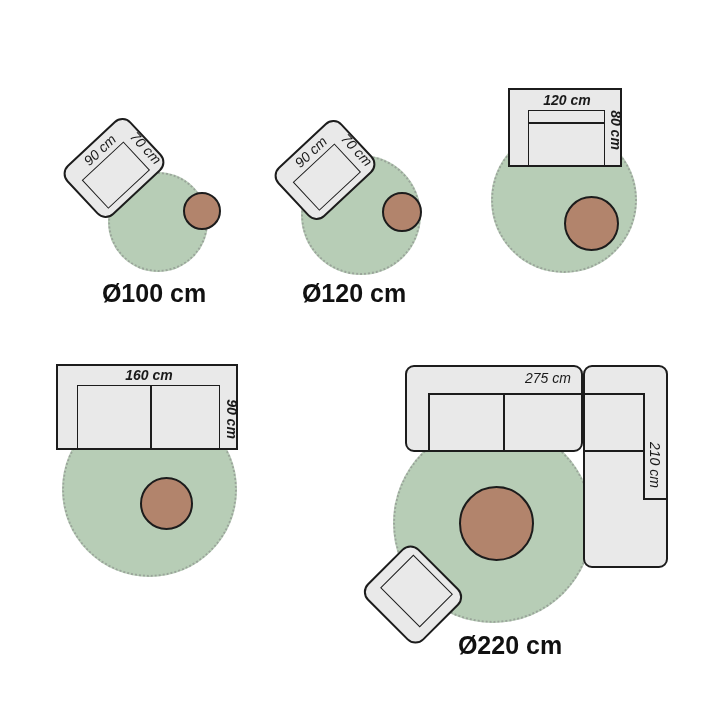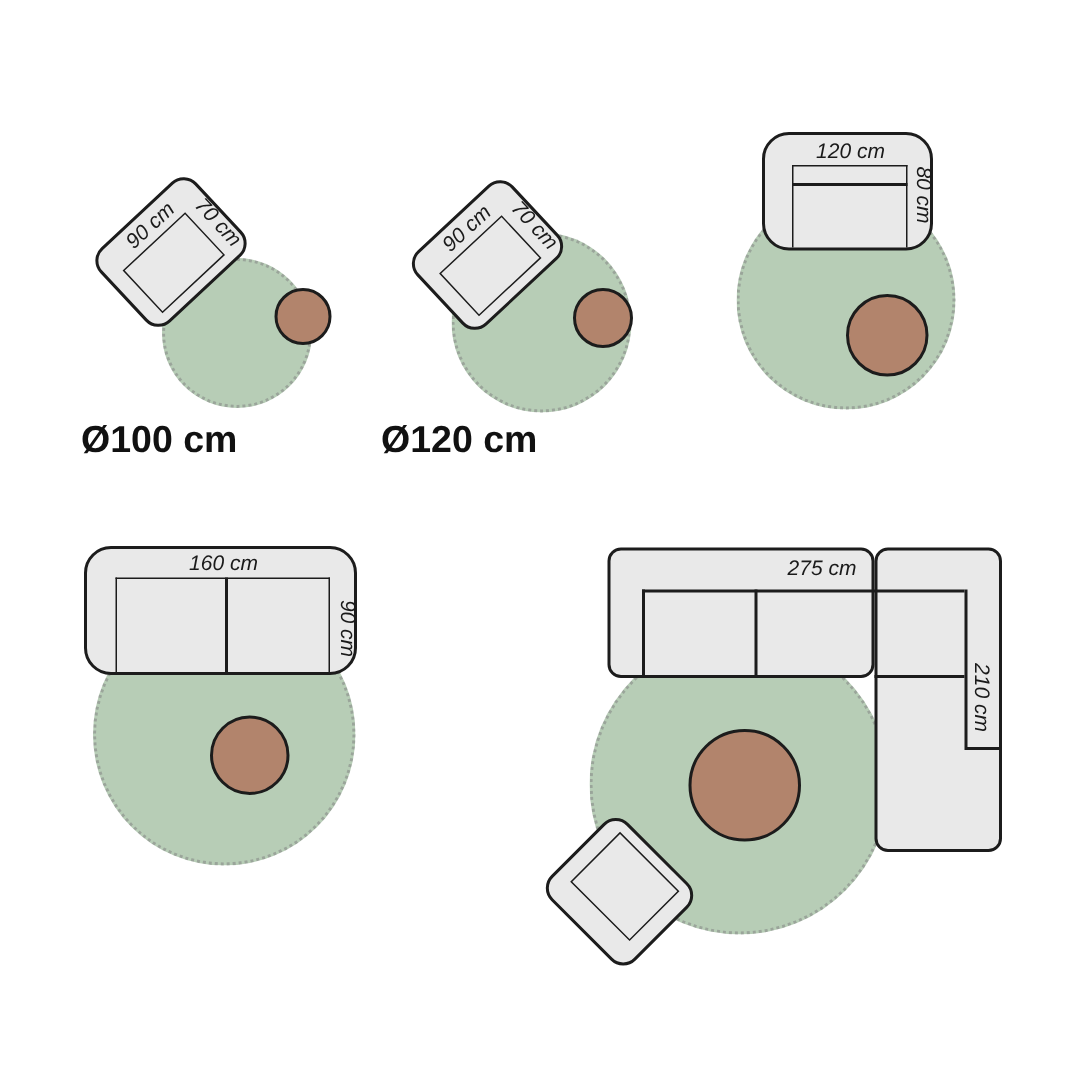--- a/index.html
+++ b/index.html
@@ -18,36 +18,36 @@
   }
   .table-circle{
     position:absolute;border-radius:50%;box-sizing:border-box;z-index:3;
     background:var(--table-fill);border:2px solid var(--outline);
   }
   .furn{
     position:absolute;box-sizing:border-box;z-index:2;
     background:var(--furniture-fill);border:2px solid var(--outline);
   }
   .chair{border-radius:12px;}
-  .sofa{border-radius:18px;}
+  .sofa{border-radius:0;font-weight:bold;}
   .corner{position:absolute;z-index:2;text-align:center;}
   .corner .furn{border-radius:9px;}
   .seat{
     position:absolute;box-sizing:border-box;
     border:1.5px solid var(--outline);background:transparent;
   }
   .seat.open{border-bottom:none;}
   .fline{position:absolute;background:var(--outline);z-index:2;}
   .dim{
     position:absolute;font-style:italic;font-size:14px;line-height:14px;
     color:#1a1a1a;white-space:nowrap;transform:translate(-50%,-50%);z-index:4;
   }
   .dim.vert{transform:translate(-50%,-50%) rotate(90deg);}
   .rug-title{
-    position:absolute;z-index:2;text-align:left;
+    position:absolute;z-index:2;text-align:center;
     font-weight:700;font-size:25px;line-height:26px;color:var(--label-color);
   }
 </style>
 </head>
 <body>
 
 <div class="canvas">
 
   <section class="group">
     <div class="rug" style="left:108px;top:172px;width:100px;height:100px"></div>
@@ -107,15 +107,16 @@
       <div class="fline" style="left:178px;top:85px;width:60px;height:1.5px"></div>
       <span class="dim" style="left:143px;top:13px">275 cm</span>
       <span class="dim vert" style="left:250px;top:100px">210 cm</span>
     </div>
 
     <div class="furn chair" style="left:373px;top:558px;width:80px;height:73px;transform:rotate(-135deg)">
       <div class="seat" style="left:10px;right:10px;top:16px;bottom:6px"></div>
     </div>
 
     <div class="table-circle" style="left:459px;top:486px;width:75px;height:75px"></div>
+    <div class="rug-title" style="left:410px;top:632px;width:200px">Ø220 cm</div>
   </section>
 
 </div>
 
 </body></html>

